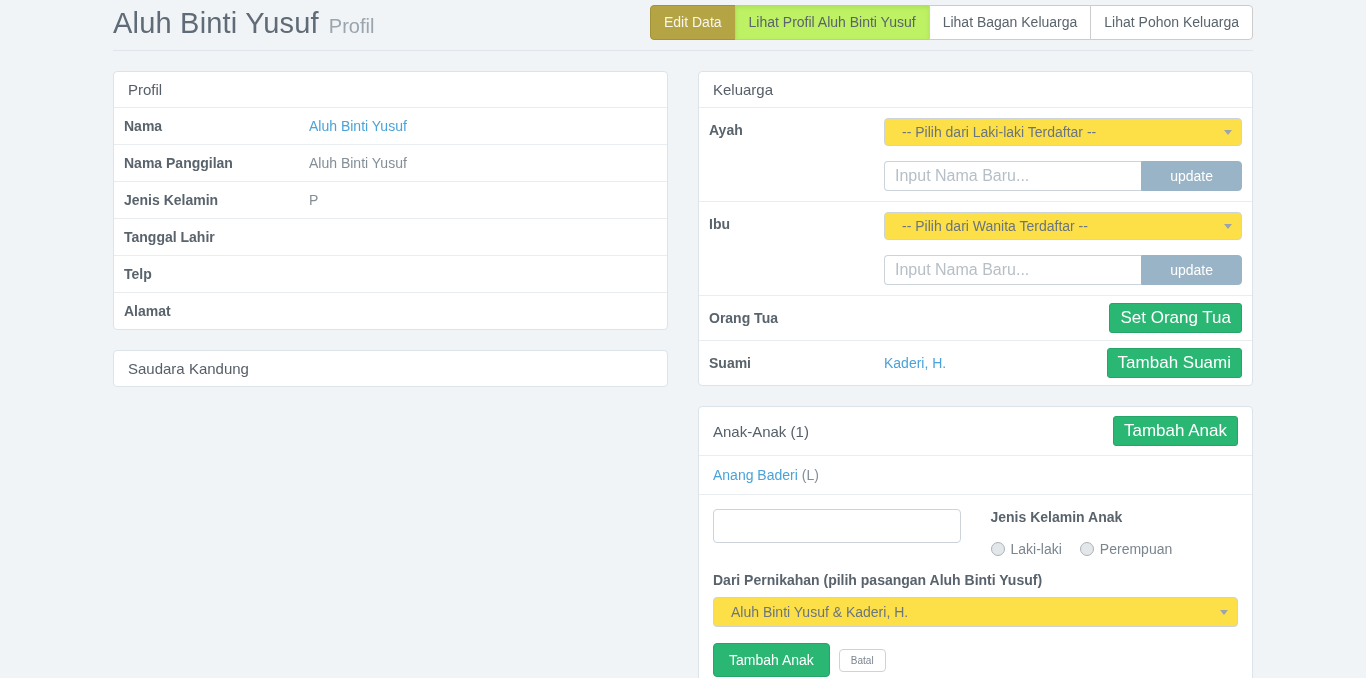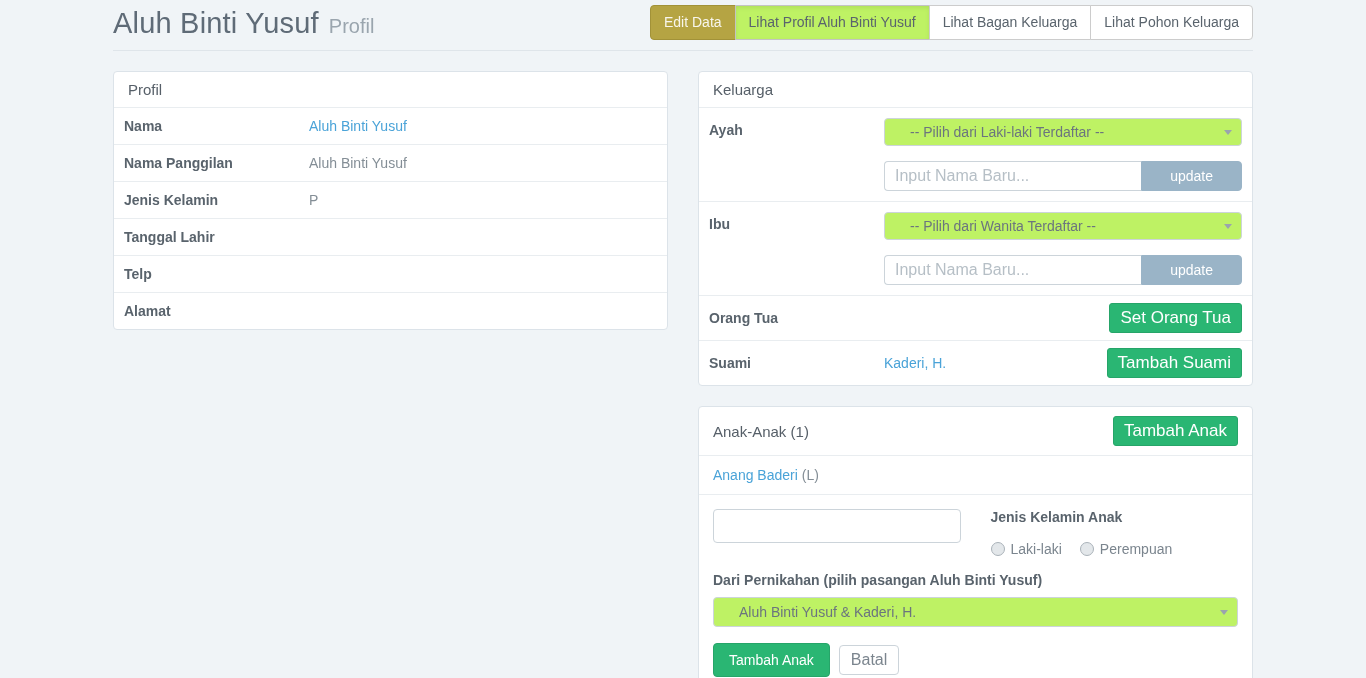--- a/index.html
+++ b/index.html
@@ -46,22 +46,22 @@
   a.link { color:#4aa3d8; text-decoration:none; cursor:pointer; }
 
   
   .k-row { display:flex; border-top:1px solid #e9edf0; padding:10px; }
   .k-label { width:175px; font-weight:bold; color:#59636c; padding-top:4px; }
   .k-controls { flex:1; display:flex; flex-direction:column; gap:15px; }
   .select-wrap { position:relative; width:100%; }
   select.form-select {
     width:100%; height:28px; appearance:none; -webkit-appearance:none;
     font-family:inherit; font-size:14px; color:#6b757e;
-    border:1px solid #ccd4da; border-radius:4px; background:#bef264;
-    padding:2px 28px 2px 25px; cursor:pointer;
+    border:1px solid #ccd4da; border-radius:4px; background:#fde047;
+    padding:2px 28px 2px 17px; cursor:pointer;
   }
   .caret {
     position:absolute; right:10px; top:50%; margin-top:-2px;
     width:0; height:0; border-left:4px solid transparent;
     border-right:4px solid transparent; border-top:5px solid #9aa4ad;
     pointer-events:none;
   }
   .input-group { display:flex; width:100%; }
   .input-group input {
     flex:1; height:30px; font-family:inherit; font-size:16px; color:#6b757e;
@@ -100,21 +100,21 @@
   }
   .pernikahan-block { margin-top:15px; }
   .form-actions { display:flex; align-items:center; gap:9px; margin-top:16px; }
   .btn-green {
     background:#2ab673; border:1px solid #26a569; color:#fff;
     font-family:inherit; font-size:14px; padding:8px 15px;
     border-radius:4px; cursor:pointer;
   }
   .btn-default-sm {
     background:#fff; border:1px solid #ccd4da; color:#7b858e;
-    font-family:inherit; font-size:16px; padding:5px 11px;
+    font-family:inherit; font-size:10px; padding:5px 11px;
     border-radius:4px; cursor:pointer;
   }
 </style>
 </head>
 <body>
 
 <div class="container">
 
   <div class="page-header">
     <div class="title-wrap">
@@ -155,20 +155,23 @@
         <div class="trow">
           <div class="tlabel">Telp</div>
           <div class="tvalue"></div>
         </div>
         <div class="trow">
           <div class="tlabel">Alamat</div>
           <div class="tvalue"></div>
         </div>
       </div>
 
+      <div class="panel">
+        <div class="panel-heading">Saudara Kandung</div>
+      </div>
 
     </div>
 
     <div class="col">
 
       <div class="panel">
         <div class="panel-heading">Keluarga</div>
 
         <div class="k-row">
           <div class="k-label">Ayah</div>

